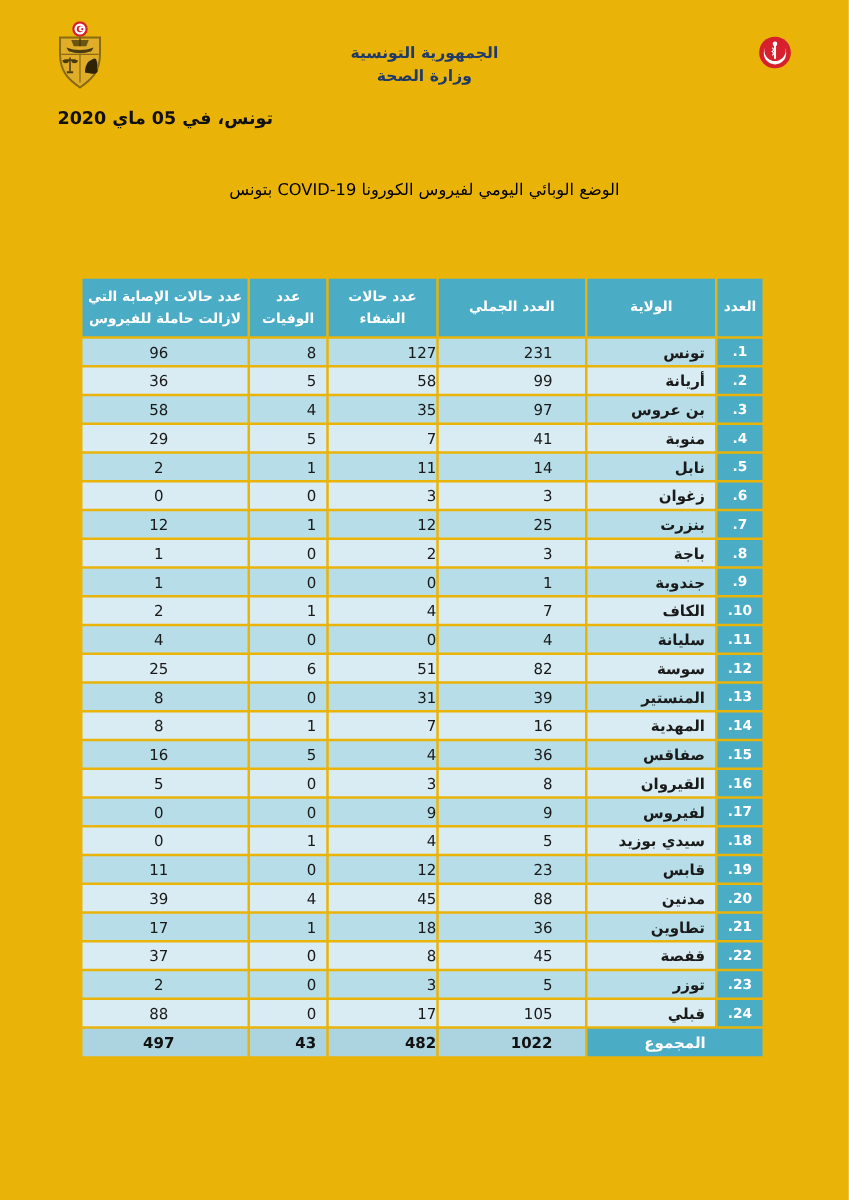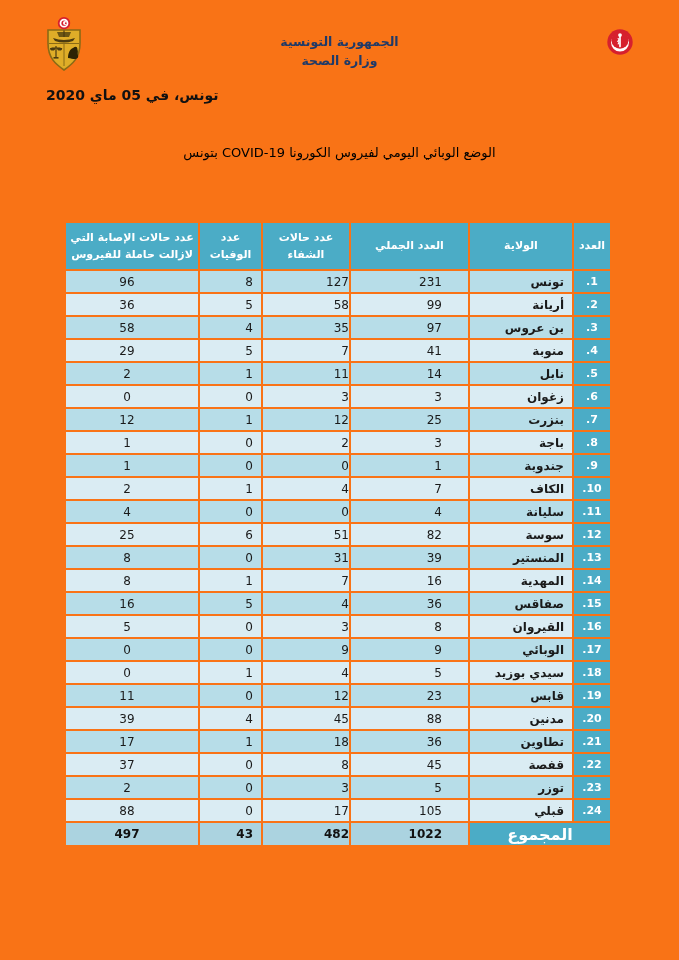--- a/index.html
+++ b/index.html
@@ -1,18 +1,18 @@
 <!DOCTYPE html>
 <html lang="ar"><head>
 <meta charset="utf-8">
 <style>
   * { margin:0; padding:0; box-sizing:border-box; }
   html,body { background:#ffffff; }
   body { width:679px; height:960px; overflow:hidden; font-family:"DejaVu Sans", sans-serif; }
-  .page { position:relative; width:679px; height:960px; background:#f97316; }
+  .page { position:relative; width:679px; height:960px; background:#eab308; }
 
   
   .coat-of-arms { position:absolute; left:44px; top:17px; }
   .moh-logo    { position:absolute; left:606px; top:28px; }
   .gov-lines { position:absolute; left:0; top:36px; width:679px; text-align:center; }
   .gov-line1, .gov-line2 { color:#1f3a68; font-weight:bold; font-size:12.5px; line-height:1; }
   .gov-line2 { margin-top:6px; }
   .date-line { position:absolute; left:46px; top:87px; font-size:14px; color:#111; font-weight:700; direction:rtl; white-space:nowrap; }
 
   
@@ -41,21 +41,21 @@
   td.idx { background:#4BACC6; color:#fff; font-weight:bold; font-size:11px;
            text-align:center; direction:ltr; }
   td.wilaya { font-weight:bold; text-align:right; padding-right:8px; font-size:12px; }
   td.num { text-align:right; font-weight:500; }
   td.num.total     { padding-right:26px; }
   td.num.recovered { }
   td.num.deaths    { padding-right:8px;  }
   td.num.active    { padding-right:10px;text-align:center; }
 
   tfoot td { height:22px; }
-  td.total-label { background:#4BACC6; color:#fff; font-weight:bold; font-size:16px; text-align:center; }
+  td.total-label { background:#4BACC6; color:#fff; font-weight:bold; font-size:12px; text-align:center; }
   tfoot td.num { background:#ABD3E0; font-weight:bold; color:#111;margin-left:28px; }
 </style>
 </head>
 <body>
 
 <div class="page">
 
   <svg class="coat-of-arms" width="40" height="56" viewBox="0 0 40 56">
 
     <circle cx="20" cy="6.2" r="5.3" fill="#ffffff" stroke="#D6202E" stroke-width="1.8"></circle>
@@ -243,21 +243,21 @@
         <tr class="row-even">
           <td class="idx">.16</td>
           <td class="dcell wilaya">القيروان</td>
           <td class="dcell num total">8</td>
           <td class="dcell num recovered">3</td>
           <td class="dcell num deaths">0</td>
           <td class="dcell num active">5</td>
         </tr>
         <tr class="row-odd">
           <td class="idx">.17</td>
-          <td class="dcell wilaya">الوبائي</td>
+          <td class="dcell wilaya">لفيروس</td>
           <td class="dcell num total">9</td>
           <td class="dcell num recovered">9</td>
           <td class="dcell num deaths">0</td>
           <td class="dcell num active">0</td>
         </tr>
         <tr class="row-even">
           <td class="idx">.18</td>
           <td class="dcell wilaya">سيدي بوزيد</td>
           <td class="dcell num total">5</td>
           <td class="dcell num recovered">4</td>

